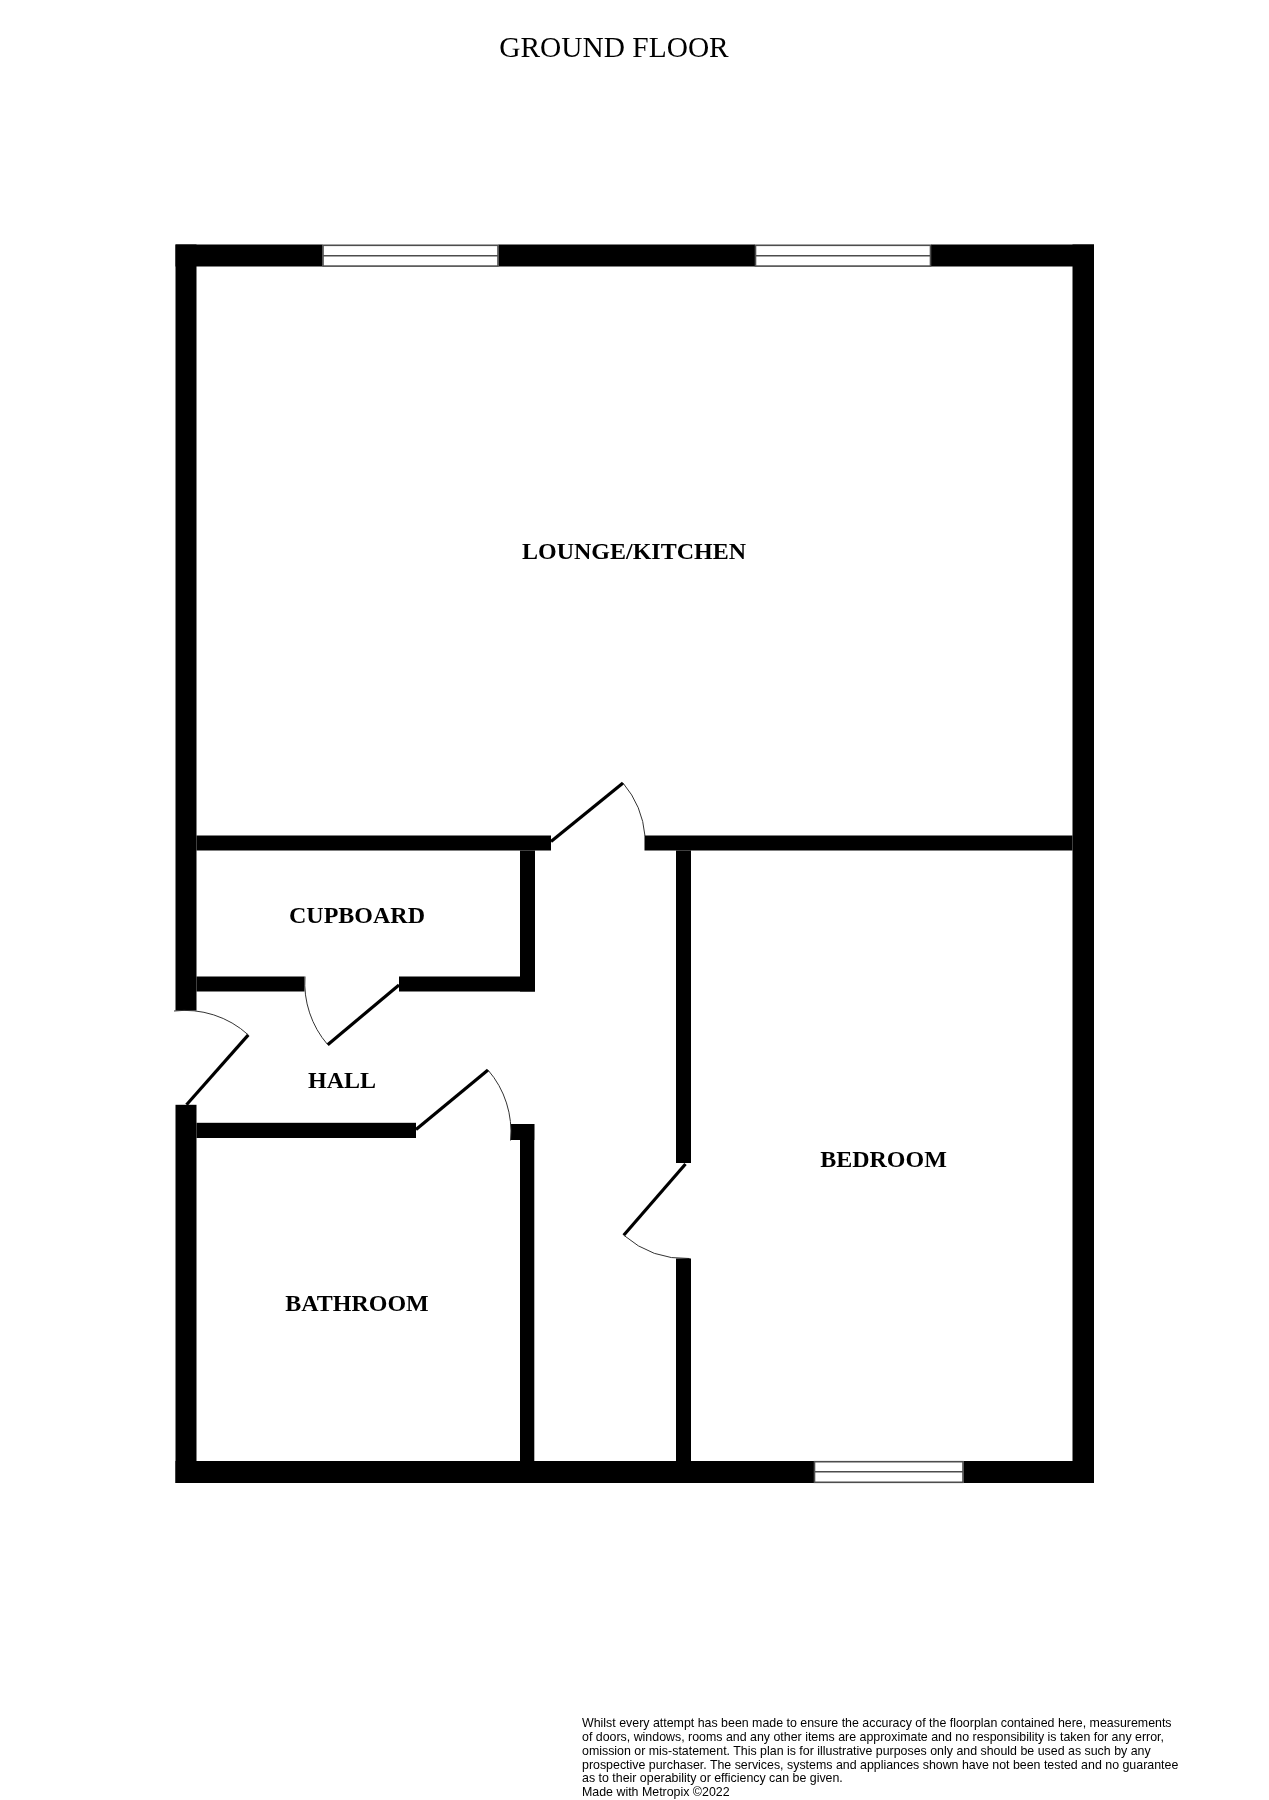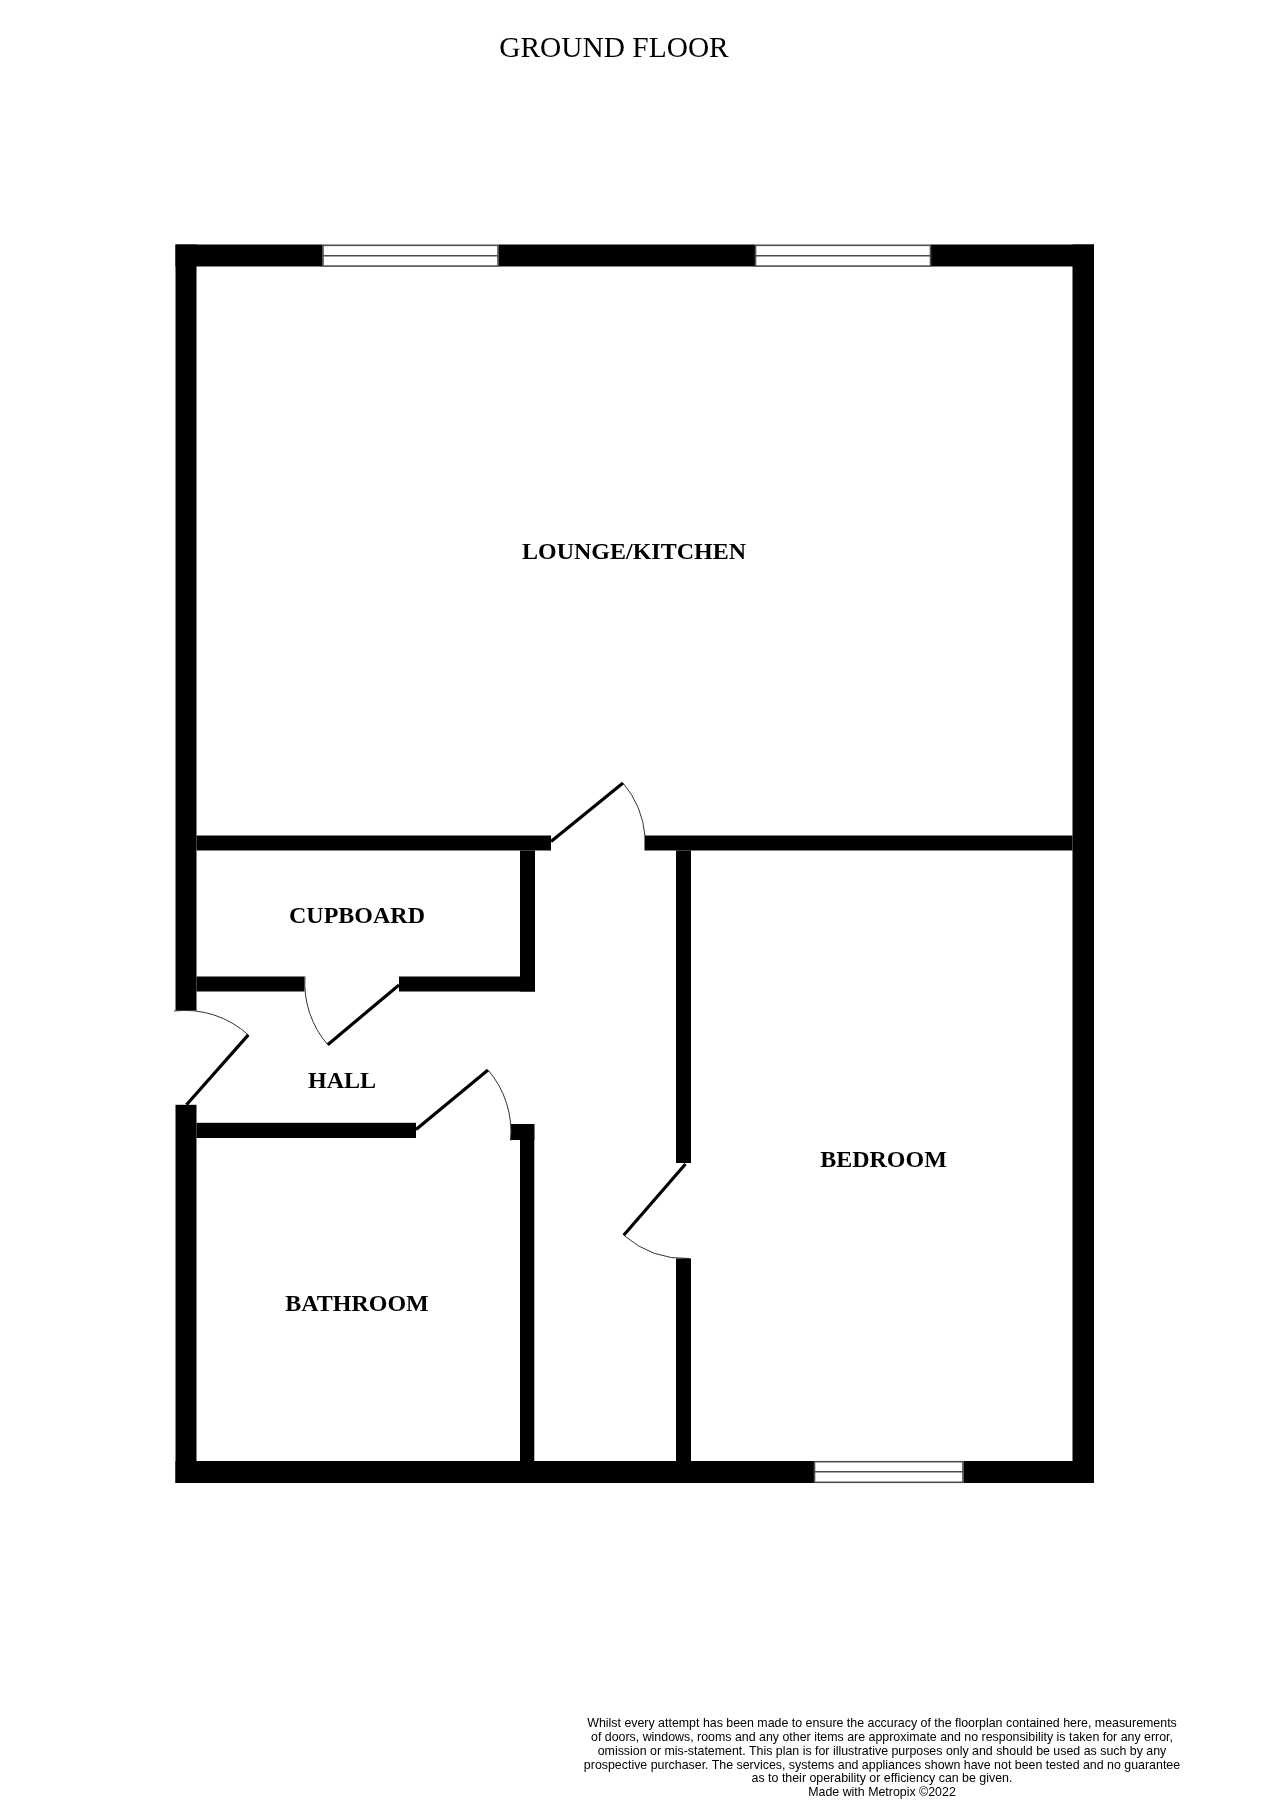--- a/index.html
+++ b/index.html
@@ -1,18 +1,18 @@
 <!DOCTYPE html>
 <html><head>
 <meta charset="utf-8">
 <style>
   html,body{margin:0;padding:0;background:#ffffff;overflow:hidden;}
   body{width:1269px;height:1800px;position:relative;font-family:"Liberation Sans",sans-serif;}
   svg{position:absolute;top:0;left:0;}
-  .disc{position:absolute;left:582px;top:1716.8px;width:600px;text-align:center;
+  .disc{position:absolute;left:582px;top:1716.8px;width:600px;text-align:left;
         font-family:"Liberation Sans",sans-serif;font-size:12.4px;line-height:13.9px;color:#000;}
 </style>
 </head>
 <body>
 <svg width="1269" height="1800" viewBox="0 0 1269 1800" xmlns="http://www.w3.org/2000/svg">
 
   <text x="614" y="56.5" text-anchor="middle" font-family="Liberation Serif, serif" font-size="29.4" fill="#000">GROUND FLOOR</text>
 
   <g fill="#000">
     <rect x="175.5" y="244.5" width="147" height="22"></rect>

